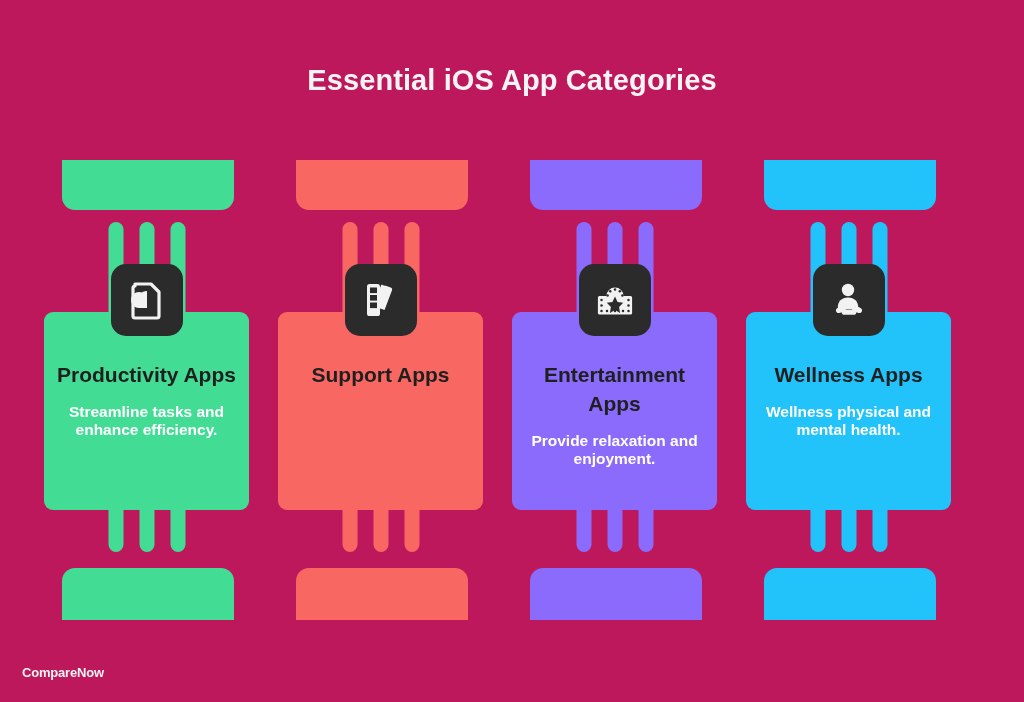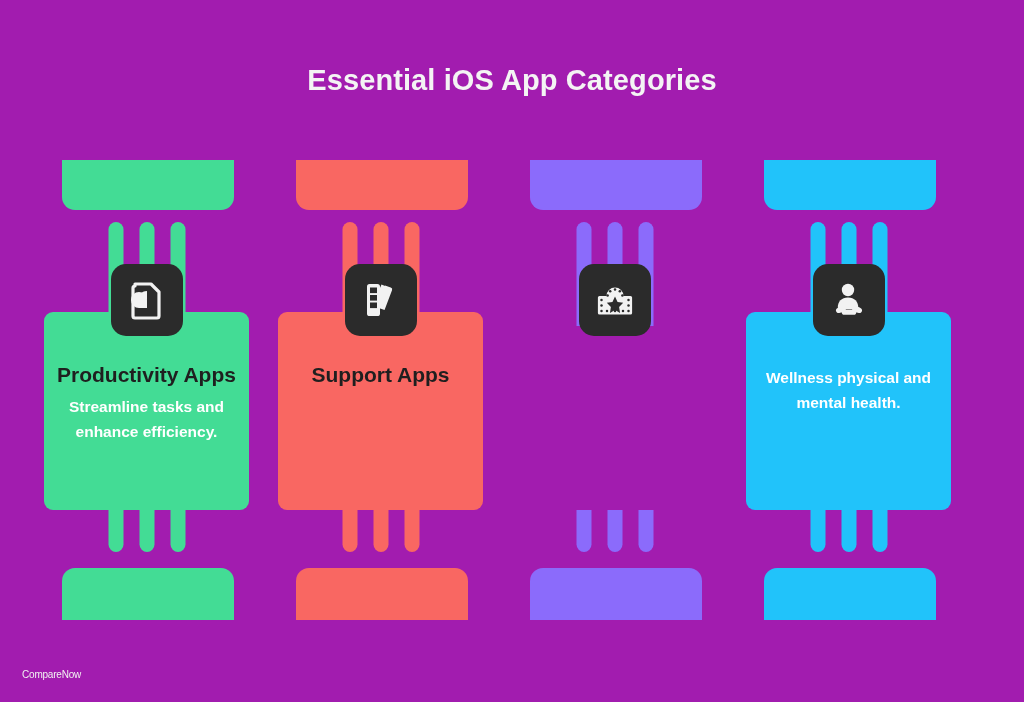--- a/index.html
+++ b/index.html
@@ -14,21 +14,21 @@
   body {
     background: #2b2b2b;
     font-family: "Liberation Sans", sans-serif;
     position: relative;
   }
 
   .infographic {
     position: relative;
     width: 1024px;
     height: 702px;
-    background: #a21caf;
+    background: #be185d;
   }
 
   
   .page-title {
     position: absolute;
     top: 60px;
     left: 0;
     width: 1024px;
     text-align: center;
     font-size: 29px;
@@ -109,25 +109,25 @@
 
   .card-title {
     font-size: 21px;
     font-weight: bold;
     color: #1f1f1f;
     line-height: 29px;
     max-width: 180px;
   }
 
   .card-desc {
-    margin-top: 5px;
+    margin-top: 14px;
     font-size: 15.5px;
     font-weight: bold;
     color: #ffffff;
-    line-height: 25px;
+    line-height: 18px;
     max-width: 182px;
   }
 
   
   .icon-badge {
     position: absolute;
     top: 104px;
     left: 50%;
     transform: translateX(-50%);
     width: 72px;
@@ -149,22 +149,22 @@
     width: 172px;
     height: 52px;
     border-radius: 13px 13px 0 0;
   }
 
   
   .watermark {
     position: absolute;
     left: 22px;
     bottom: 22px;
-    font-size: 10px;
-    font-weight: normal;
+    font-size: 13px;
+    font-weight: bold;
     color: #f2f2f2;
     letter-spacing: -0.2px;
     display: flex;
     align-items: center;
   }
 </style>
 </head>
 <body>
 
 <div class="infographic">
@@ -243,20 +243,24 @@
 
     <div class="column">
       <div class="cap-top" style="background:#8b6bfb"></div>
 
       <div class="strips strips-top">
         <div class="strip" style="background:#8b6bfb"></div>
         <div class="strip" style="background:#8b6bfb"></div>
         <div class="strip" style="background:#8b6bfb"></div>
       </div>
 
+      <div class="card" style="background:#8b6bfb">
+        <div class="card-title">Entertainment Apps</div>
+        <div class="card-desc">Provide relaxation and enjoyment.</div>
+      </div>
 
       <div class="icon-badge">
         <span>
           <svg width="44" height="44" viewBox="0 0 44 44">
             <path d="M13.5 18 a8.5 8.5 0 0 1 17 0 v0 h7 a1.6 1.6 0 0 1 1.6 1.6 v15.4 a1.6 1.6 0 0 1 -1.6 1.6 h-31 a1.6 1.6 0 0 1 -1.6 -1.6 v-15.4 a1.6 1.6 0 0 1 1.6 -1.6 h7 z" fill="#f2f2f2"></path>
             <path d="M22 18.5 l2.55 5.4 5.65 0.8 -4.1 4.2 0.98 6 -5.08 -2.85 -5.08 2.85 0.98 -6 -4.1 -4.2 5.65 -0.8 z" fill="#2b2b2b"></path>
             <circle cx="22" cy="11.4" r="1.25" fill="#2b2b2b"></circle>
             <circle cx="17.2" cy="13.2" r="1.25" fill="#2b2b2b"></circle>
             <circle cx="26.8" cy="13.2" r="1.25" fill="#2b2b2b"></circle>
             <circle cx="14.6" cy="17.4" r="1.25" fill="#2b2b2b"></circle>
@@ -286,20 +290,21 @@
     <div class="column">
       <div class="cap-top" style="background:#21c3fa"></div>
 
       <div class="strips strips-top">
         <div class="strip" style="background:#21c3fa"></div>
         <div class="strip" style="background:#21c3fa"></div>
         <div class="strip" style="background:#21c3fa"></div>
       </div>
 
       <div class="card" style="background:#21c3fa">
+        <div class="card-title">Wellness Apps</div>
         <div class="card-desc">Wellness physical and mental health.</div>
       </div>
 
       <div class="icon-badge">
         <span>
           <svg width="44" height="44" viewBox="0 0 44 44">
             <circle cx="21" cy="12" r="6.2" fill="#f2f2f2"></circle>
             <path d="M21 19.5 c6.6 0 10.2 4.4 10.2 9.6 0 1.1 -0.9 2 -2 2 h-16.4 c-1.1 0 -2 -0.9 -2 -2 0 -5.2 3.6 -9.6 10.2 -9.6 z" fill="#f2f2f2"></path>
             <path d="M10.2 30.2 c2.8 -2.4 6.5 -2.2 8.1 -0.4 1.3 1.5 0.4 3.4 -1.4 3.9 l-4.6 1.2 c-1.6 0.4 -3 -0.6 -3.3 -2 -0.25 -1.1 0.2 -2 1.2 -2.7 z" fill="#f2f2f2"></path>
             <path d="M33.8 30.2 c-2.8 -2.4 -6.5 -2.2 -8.1 -0.4 -1.3 1.5 -0.4 3.4 1.4 3.9 l4.6 1.2 c1.6 0.4 3 -0.6 3.3 -2 0.25 -1.1 -0.2 -2 -1.2 -2.7 z" fill="#f2f2f2"></path>

